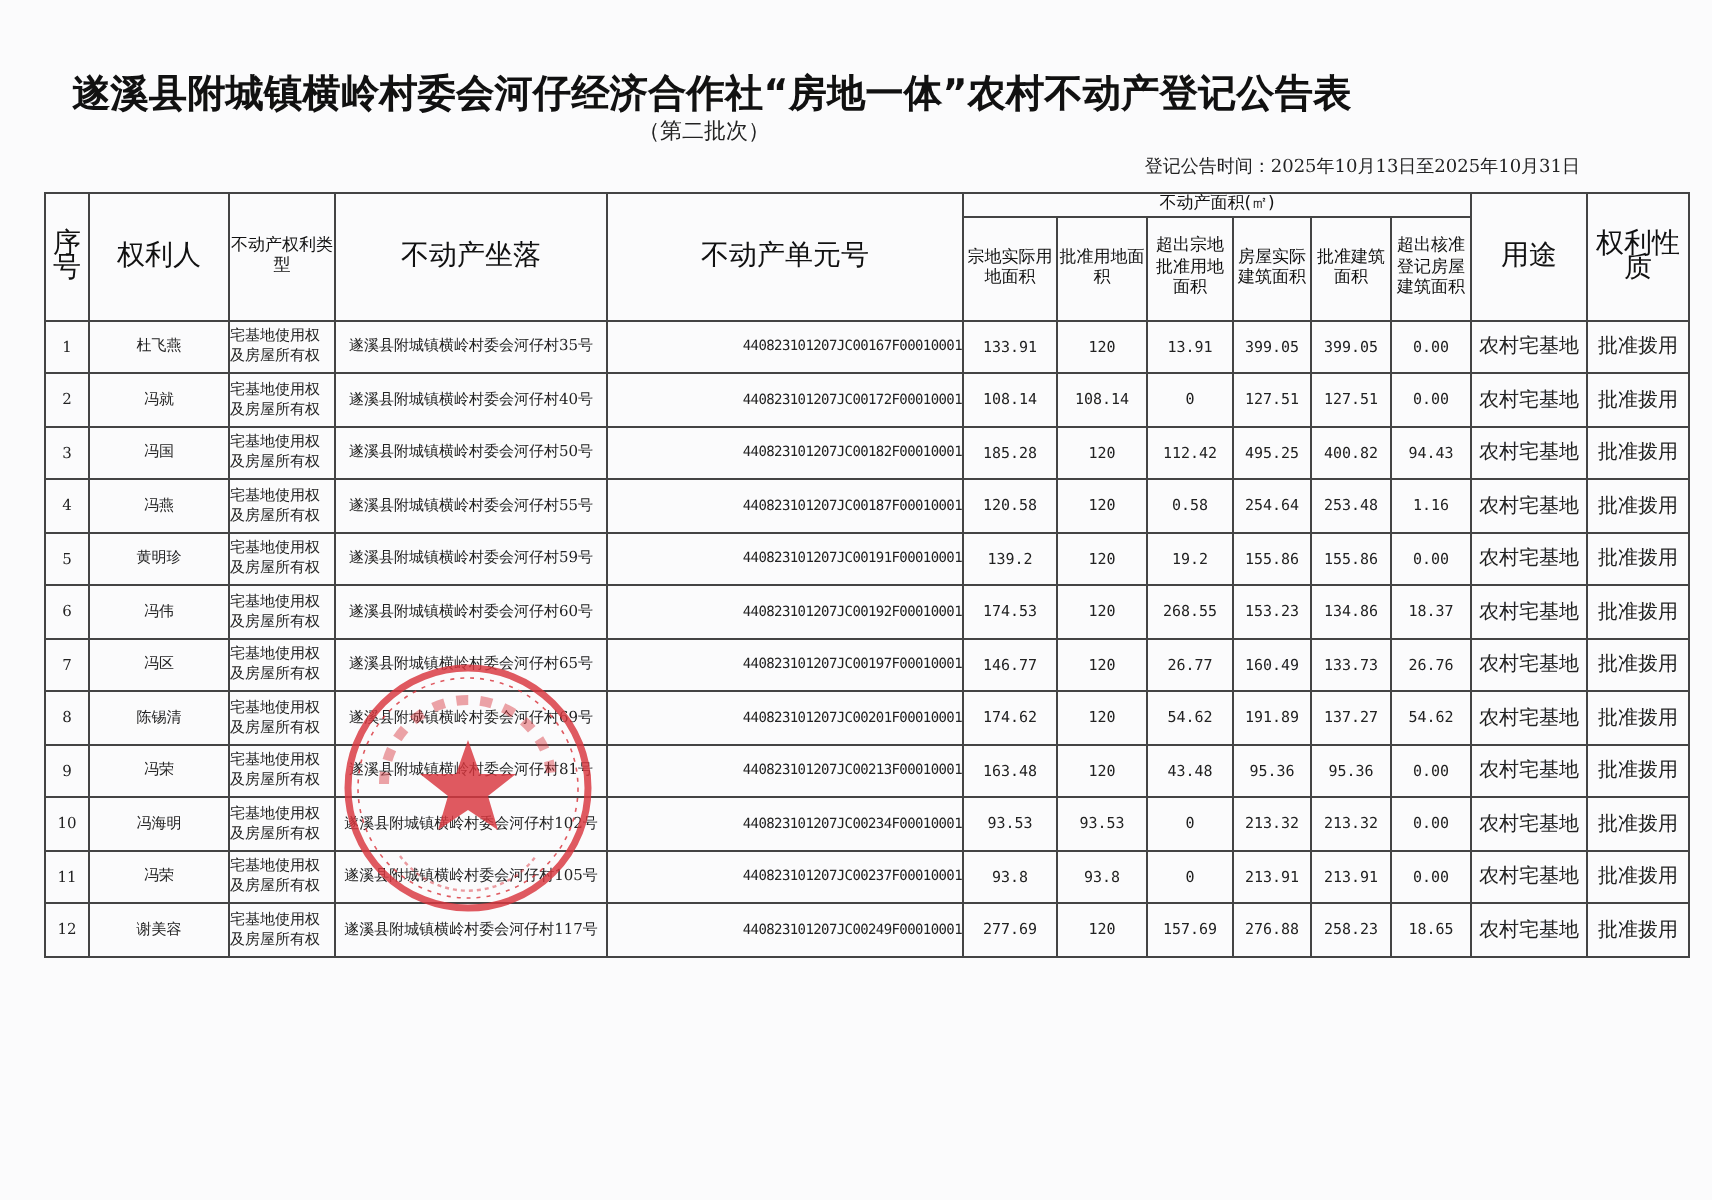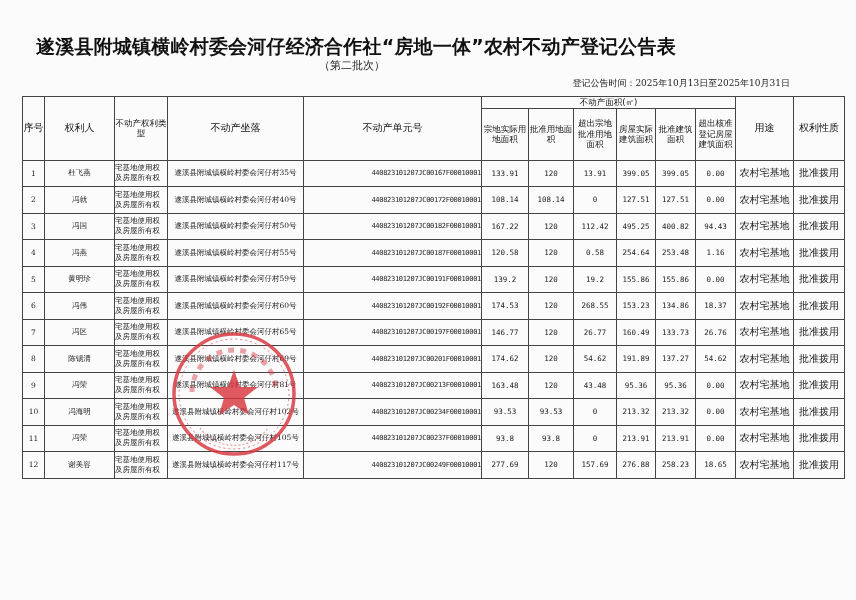--- a/index.html
+++ b/index.html
@@ -30,21 +30,21 @@
     table-layout: fixed;
     border: 1.5px solid #222;
   }
   table.reg th, table.reg td {
     border: 1px solid #444;
     text-align: center; vertical-align: middle;
     padding: 0; overflow: hidden;
   }
   table.reg th {
     font-family: "DejaVu Sans", "Liberation Sans", sans-serif;
-    font-weight: normal; font-size: 10px; line-height: 12px; color: #111;
+    font-weight: normal; font-size: 14px; line-height: 12px; color: #111;
   }
   table.reg th.small { font-size: 8.5px; line-height: 10.5px; }
   table.reg td {
     font-size: 7.5px; height: 25.5px; color: #222;
   }
   table.reg td.type { font-size: 7.5px; line-height: 10px; text-align: left; padding-left: 0; }
   table.reg td.loc { font-size: 7.5px; }
   table.reg td.unit { font-family: "DejaVu Sans Mono", "Liberation Mono", monospace; font-size: 7px; letter-spacing: -0.3px; text-align: right; }
   table.reg td.num { font-family: "DejaVu Sans Mono", "Liberation Mono", monospace; font-size: 7.5px; }
   table.reg td.use, table.reg td.nature { font-size: 10px; }
@@ -128,21 +128,21 @@
         <td class="num">0.00</td>
         <td class="use">农村宅基地</td>
         <td class="nature">批准拨用</td>
       </tr>
       <tr>
         <td>3</td>
         <td>冯国</td>
         <td class="type">宅基地使用权及房屋所有权</td>
         <td class="loc">遂溪县附城镇横岭村委会河仔村50号</td>
         <td class="unit">440823101207JC00182F00010001</td>
-        <td class="num">167.22</td>
+        <td class="num">185.28</td>
         <td class="num">120</td>
         <td class="num">112.42</td>
         <td class="num">495.25</td>
         <td class="num">400.82</td>
         <td class="num">94.43</td>
         <td class="use">农村宅基地</td>
         <td class="nature">批准拨用</td>
       </tr>
       <tr>
         <td>4</td>

